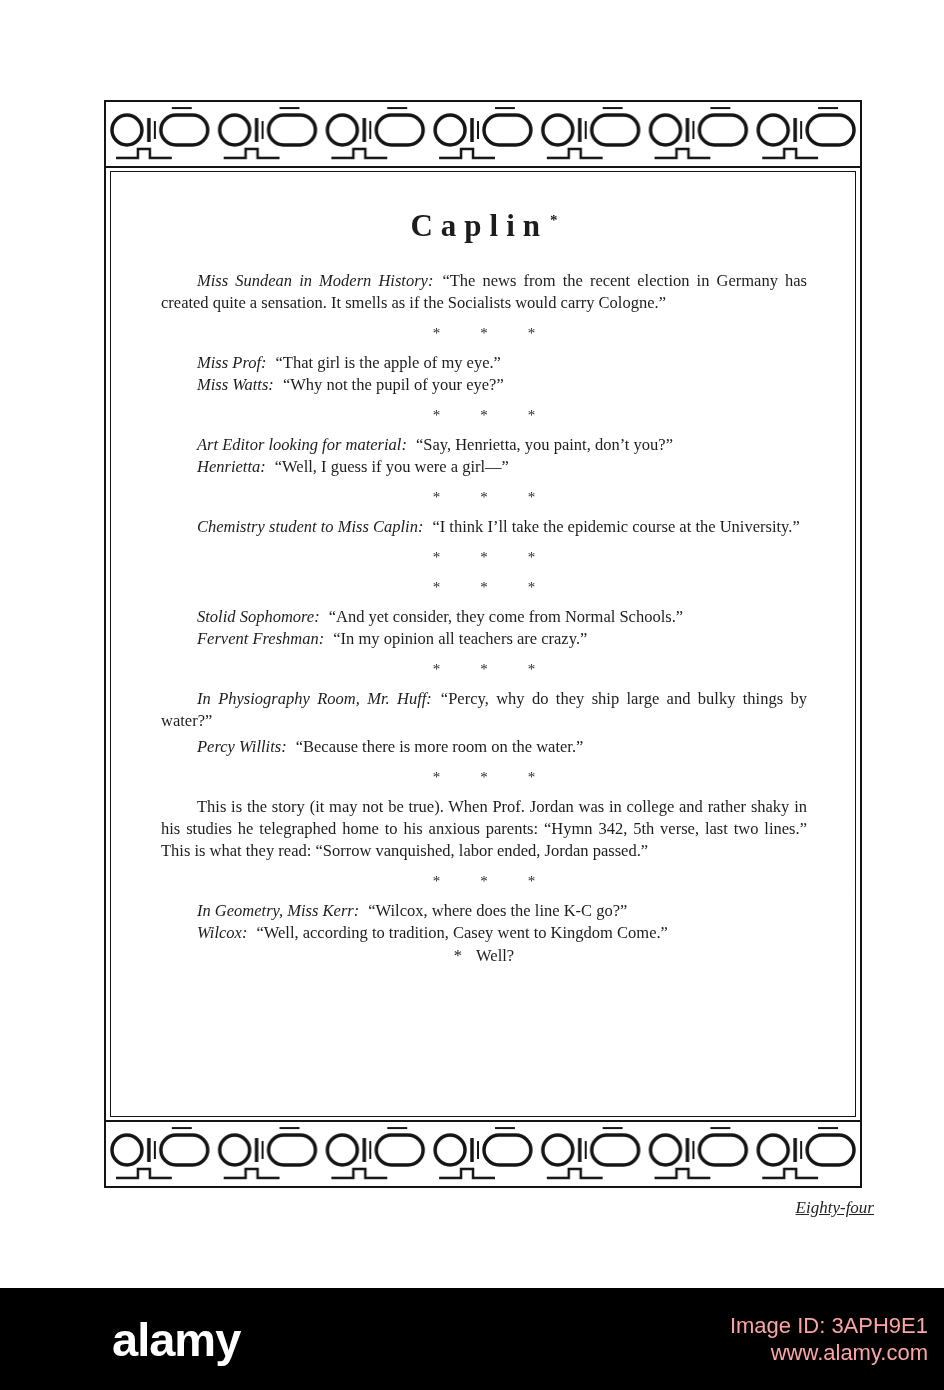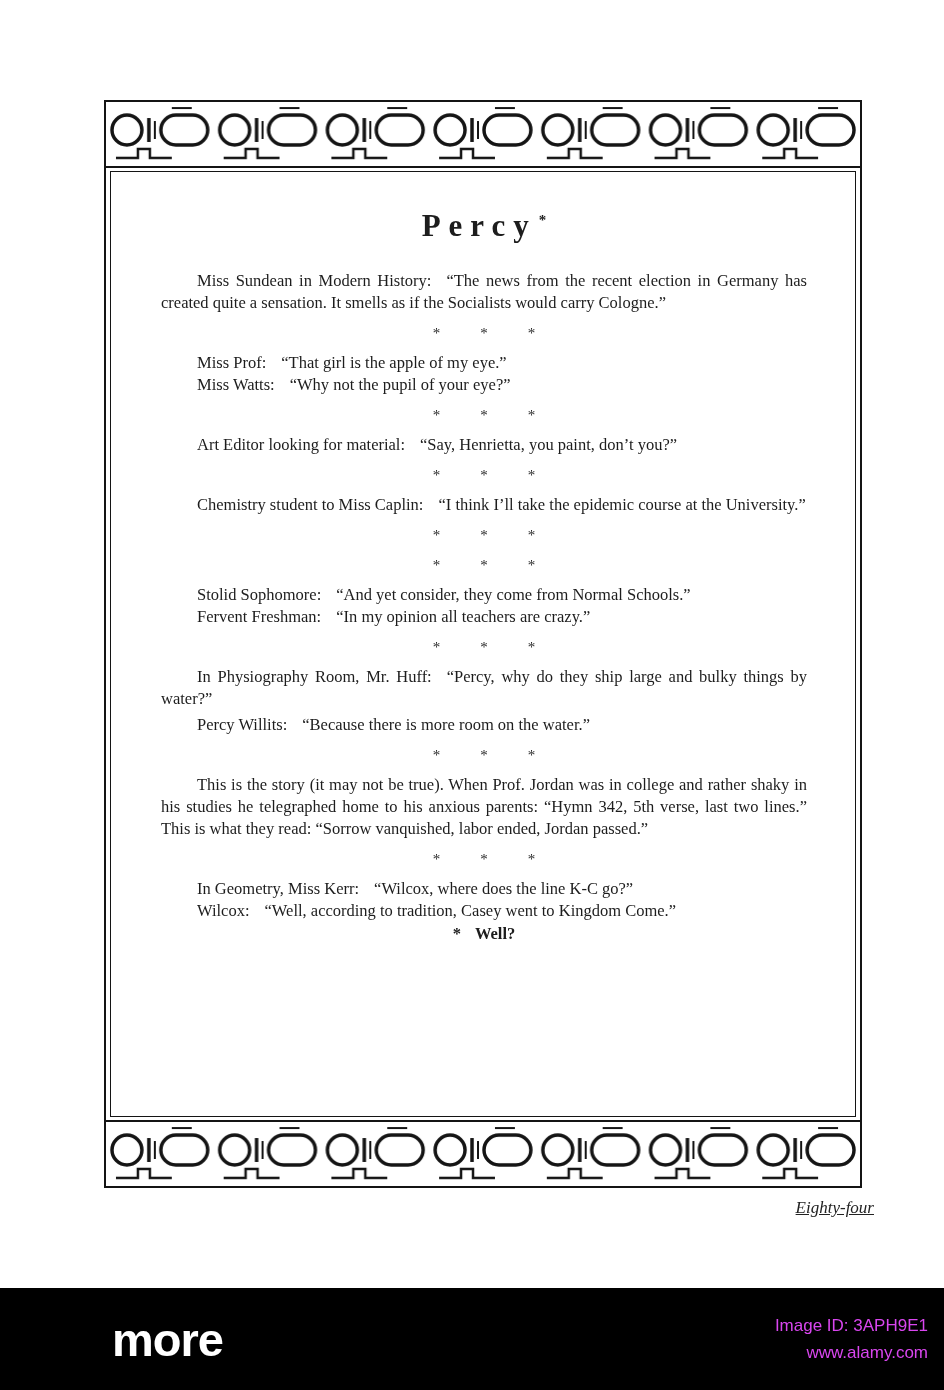--- a/index.html
+++ b/index.html
@@ -27,46 +27,46 @@
 
   
   .title { text-align:center; font-size:31px; font-weight:700; letter-spacing:8px;
            margin:6px 0 26px 0; }
   .title .tmark { font-size:15px; letter-spacing:0; vertical-align:super; margin-left:2px; }
 
   .para, .line { font-size:16.5px; line-height:22px; }
   .para { text-align:justify; text-indent:36px; margin:4px 0 2px 0; }
   .group { margin:4px 0 2px 0; }
   .line { padding-left:36px; }
-  .lead { margin-right:15px; }
+  .lead { font-style:italic; margin-right:9px; }
 
   .sep { text-align:center; margin:8px 0; line-height:22px; font-size:15px; color:#2a2a2a; }
   .sep span { margin:0 20px; }
 
-  .footnote { text-align:center; font-size:16.5px; margin-top:0;font-weight:bold; }
+  .footnote { text-align:center; font-size:16.5px; margin-top:0; }
   .footnote .fn-mark { margin-right:14px; }
 
   .page-number {
     position:absolute; right:70px; top:1198px; font-style:italic; font-size:17px; color:#222;text-decoration:underline;
   }
 
   
   .smudge { position:absolute; background:rgba(255,255,255,0.55); filter:blur(5px);
             border-radius:50%; z-index:5; pointer-events:none; }
   .s1 { left:733px; top:879px; width:116px; height:26px; }
   .s2 { left:688px; top:905px; width:112px; height:26px; }
 
   
   .stock-bar {
     position:absolute; left:0; right:0; bottom:0; height:102px; background:#000;
     display:flex; align-items:center; justify-content:space-between;
     padding:0 16px 0 112px; font-family:"Liberation Sans", sans-serif;
   }
   .stock-logo { color:#fff; font-size:47px; font-weight:700; letter-spacing:-1px; }
-  .stock-meta { text-align:right; color:#d946ef; font-size:17px; line-height:27px; }
+  .stock-meta { text-align:right; color:#fca5a5; font-size:22px; line-height:27px; }
 </style>
 </head>
 <body>
 
 <div class="sheet">
 
   <div class="band top">
     <svg class="orn" viewBox="0 0 756 66" preserveAspectRatio="xMidYMid slice">
       <defs>
         <pattern id="ornT" width="108" height="66" patternUnits="userSpaceOnUse">
@@ -77,32 +77,33 @@
           <path d="M10 57 h22 v-9 h12 v9 h22" fill="none" stroke="#141414" stroke-width="2.5"></path>
           <path d="M66 7 h20" stroke="#141414" stroke-width="2"></path>
         </pattern>
       </defs>
       <rect x="0" y="0" width="756" height="66" fill="url(#ornT)"></rect>
     </svg>
   </div>
 
   <div class="mid">
     <div class="inner">
-      <h1 class="title"><span>Percy</span><sup class="tmark">*</sup></h1>
+      <h1 class="title"><span>Caplin</span><sup class="tmark">*</sup></h1>
 
       <div id="sections">
           <p class="para"><span class="lead">Miss Sundean in Modern History:</span><span>“The news from the recent election in Germany has created quite a sensation.  It smells as if the Socialists would carry Cologne.”</span></p>
           <div class="sep"><span>*</span><span>*</span><span>*</span></div>
           <div class="group">
             <div class="line"><span class="lead">Miss Prof:</span><span>“That girl is the apple of my eye.”</span></div>
             <div class="line"><span class="lead">Miss Watts:</span><span>“Why not the pupil of your eye?”</span></div>
           </div>
           <div class="sep"><span>*</span><span>*</span><span>*</span></div>
           <div class="group">
             <div class="line"><span class="lead">Art Editor looking for material:</span><span>“Say, Henrietta, you paint, don’t you?”</span></div>
+            <div class="line"><span class="lead">Henrietta:</span><span>“Well, I guess if you were a girl—”</span></div>
           </div>
           <div class="sep"><span>*</span><span>*</span><span>*</span></div>
           <p class="para"><span class="lead">Chemistry student to Miss Caplin:</span><span>“I think I’ll take the epidemic course at the University.”</span></p>
           <div class="sep"><span>*</span><span>*</span><span>*</span></div>
           <div class="sep"><span>*</span><span>*</span><span>*</span></div>
           <div class="group">
             <div class="line"><span class="lead">Stolid Sophomore:</span><span>“And yet consider, they come from Normal Schools.”</span></div>
             <div class="line"><span class="lead">Fervent Freshman:</span><span>“In my opinion all teachers are crazy.”</span></div>
           </div>
           <div class="sep"><span>*</span><span>*</span><span>*</span></div>
@@ -142,18 +143,18 @@
   </div>
 
 </div>
 
 <div class="smudge s1"></div>
 <div class="smudge s2"></div>
 
 <div class="page-number">Eighty-four</div>
 
 <div class="stock-bar">
-  <div class="stock-logo">more</div>
+  <div class="stock-logo">alamy</div>
   <div class="stock-meta">
     <div><span>Image ID:</span> <span>3APH9E1</span></div>
     <div>www.alamy.com</div>
   </div>
 </div>
 
 </body></html>

